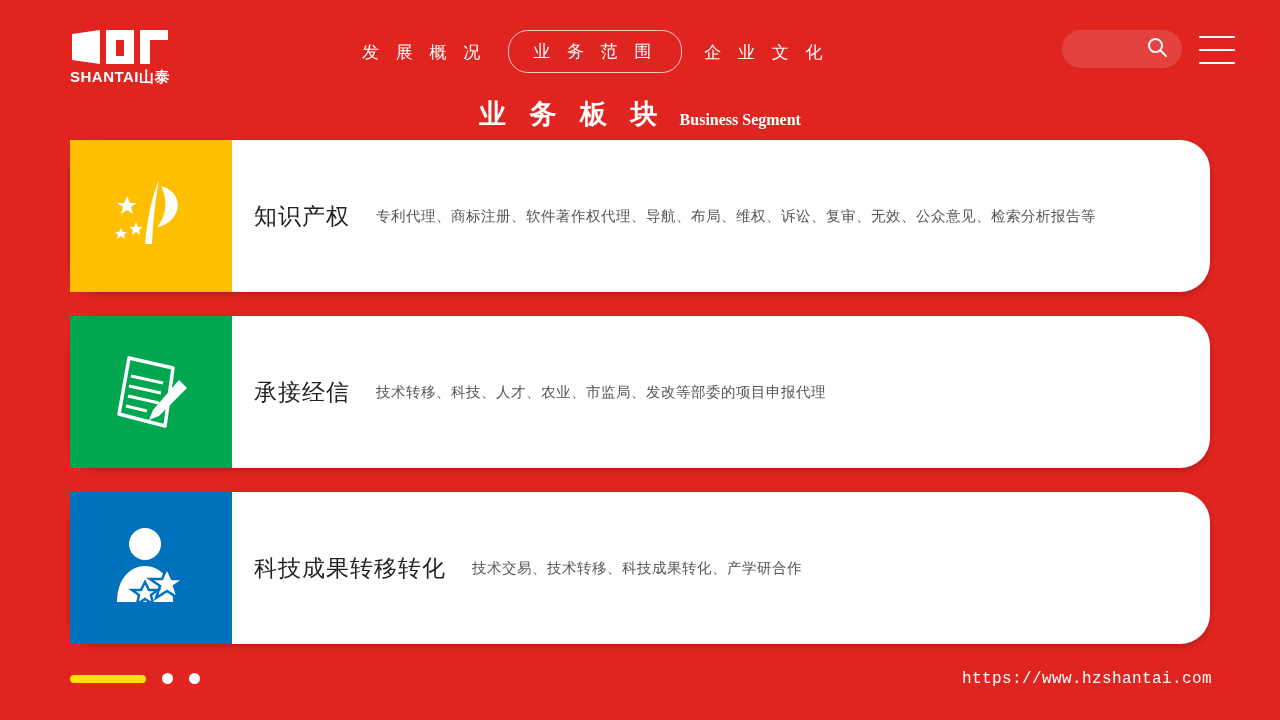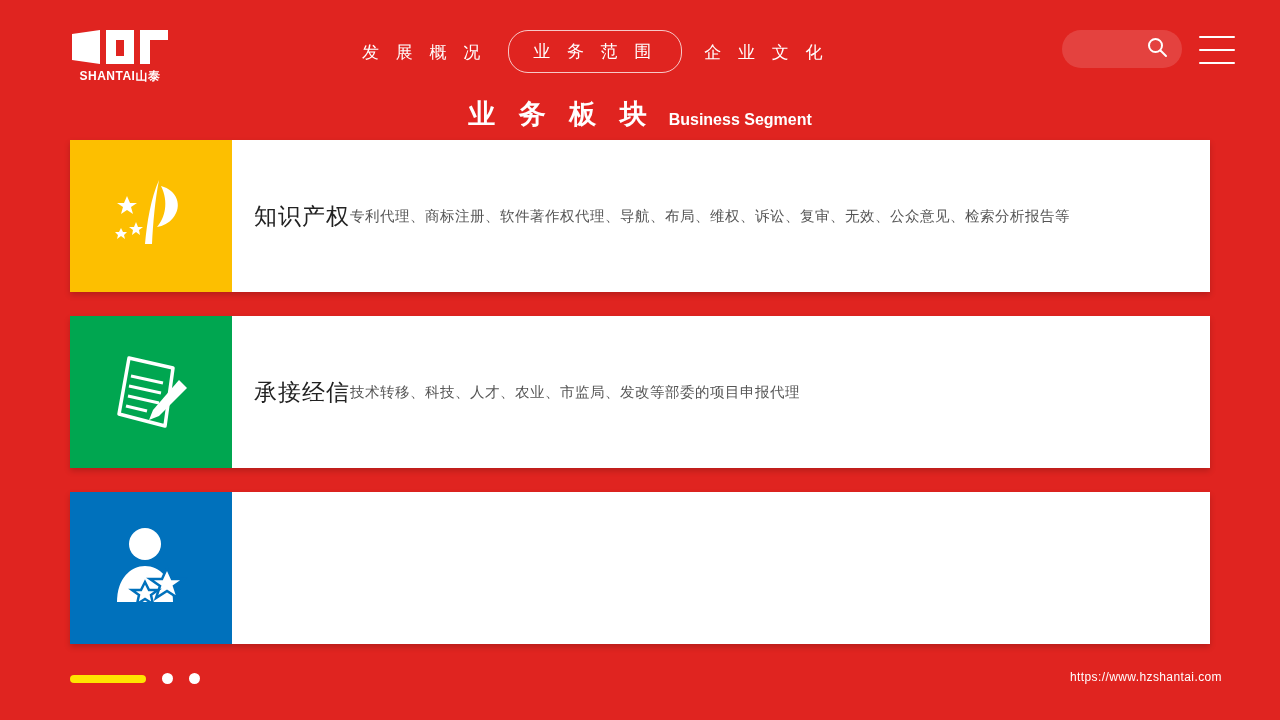--- a/index.html
+++ b/index.html
@@ -16,21 +16,21 @@
     position: absolute; top: 0; left: 0; width: 1280px; height: 100px;
     display: flex; align-items: center;
   }
   .logo {
     position: absolute; left: 70px; top: 28px;
     width: 100px; height: 62px;
     display: flex; flex-direction: column; align-items: center; justify-content: flex-start;
   }
   .logo-mark { width: 100px; height: 38px; }
   .logo-text {
-    color: #ffffff; font-size: 12px; font-weight: bold; letter-spacing: 0.5px;
+    color: #ffffff; font-size: 15px; font-weight: bold; letter-spacing: 0.5px;
     margin-top: 2px; white-space: nowrap;
   }
   .nav {
     position: absolute; left: 340px; top: 30px;
     display: flex; align-items: flex-end; gap: 0px;
   }
   .nav-item {
     color: #ffffff; font-size: 17px; letter-spacing: 6px;
     padding: 9px 22px; white-space: nowrap; cursor: pointer;
     border-radius: 20px;
@@ -52,53 +52,53 @@
 
   
   .title-row {
     position: absolute; top: 96px; left: 0; width: 1280px;
     display: flex; align-items: flex-end; justify-content: center; gap: 14px;
   }
   .title-cn {
     color: #ffffff; font-size: 27px; font-weight: bold; letter-spacing: 8px;
   }
   .title-en {
-    color: #ffffff; font-size: 16px; font-weight: bold; position: relative; top: -3px;
+    color: #ffffff; font-size: 16px; font-weight: bold; position: relative; top: -3px; font-family: Liberation Serif, serif;
   }
 
   
   .cards { position: absolute; top: 140px; left: 70px; width: 1140px; }
   .card {
     position: relative; width: 1140px; height: 152px; margin-bottom: 24px;
     background: #ffffff;
     box-shadow: 0 3px 6px rgba(0,0,0,0.18);
-    display: flex; align-items: stretch; cursor: pointer;
+    display: flex; align-items: stretch; cursor: pointer; border-radius: 30px;
   }
   .card-icon {
     width: 162px; min-width: 162px; height: 152px;
     display: flex; align-items: center; justify-content: center;
   }
   .card-body {
     flex: 1; display: flex; align-items: center; padding-left: 22px;
   }
   .card-title {
     color: #222222; font-size: 23px; letter-spacing: 1px; white-space: nowrap;
   }
   .card-desc {
     color: #555555; font-size: 14.5px; letter-spacing: 0.5px;
-    white-space: nowrap;
+    margin-left: 26px; white-space: nowrap;
   }
 
   
   .dots { position: absolute; left: 70px; top: 673px; display: flex; align-items: center; gap: 16px; }
   .dot-bar { width: 76px; height: 8px; border-radius: 4px; background: #ffe400; cursor: pointer; }
   .dot { width: 11px; height: 11px; border-radius: 50%; background: #ffffff; cursor: pointer; }
   .url {
-    position: absolute; right: 58px; top: 670px;
-    color: #ffffff; font-size: 12px; letter-spacing: 0.4px;
+    position: absolute; right: 68px; top: 670px;
+    color: #ffffff; font-size: 16px; letter-spacing: 0.4px; font-family: Liberation Mono, monospace;
   }
 </style>
 </head>
 <body>
 
 <div class="page">
 
   <div class="header">
 
     <div class="logo">
@@ -183,20 +183,24 @@
       <div class="card-icon" style="background:#0071BC">
         <span>
           <svg width="100" height="100" viewBox="0 0 100 100" xmlns="http://www.w3.org/2000/svg">
             <circle cx="44" cy="28" r="16" fill="#ffffff"></circle>
             <path d="M16 86 C16 62 30 50 44 50 C58 50 72 62 72 86 Z" fill="#ffffff"></path>
             <polygon points="66,52 71,63 83,63 73,70 77,82 66,75 55,82 59,70 49,63 61,63" fill="#ffffff" stroke="#0071BC" stroke-width="2.5"></polygon>
             <polygon points="44,66 48,74 57,74 50,79 52,88 44,83 36,88 38,79 31,74 40,74" fill="#ffffff" stroke="#0071BC" stroke-width="2.5"></polygon>
           </svg>
         </span>
       </div>
+      <div class="card-body">
+        <div class="card-title">科技成果转移转化</div>
+        <div class="card-desc">技术交易、技术转移、科技成果转化、产学研合作</div>
+      </div>
     </div>
 
   </div>
 
   <div class="dots">
     <div class="dot-bar"></div>
     <div class="dot"></div>
     <div class="dot"></div>
   </div>
 

